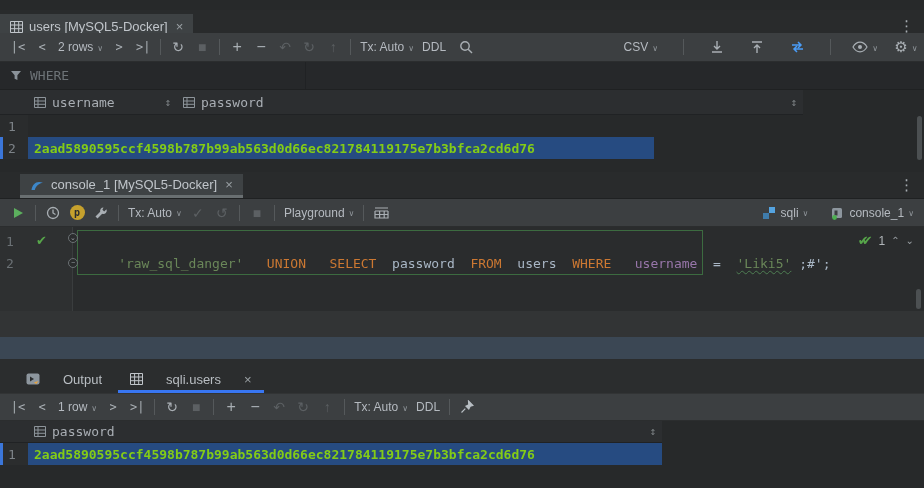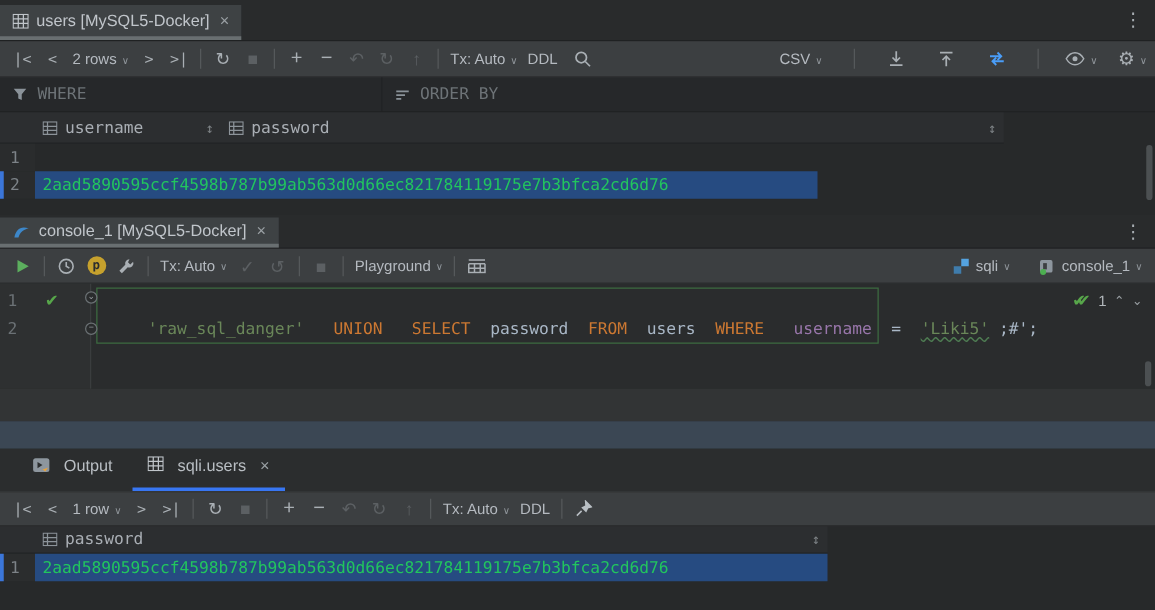--- a/index.html
+++ b/index.html
@@ -36,21 +36,21 @@
 
   
   .ghead{display:flex;background:#2c2e30;border-bottom:1px solid #202224;font-family:"DejaVu Sans Mono",monospace;
          font-size:13px;color:#a9aeb4;}
   .gh-cell{display:flex;align-items:center;gap:6px;padding:0 6px;height:100%;}
   .sort{margin-left:auto;color:#7c8184;font-size:11px;}
   .grow{display:flex;font-family:"DejaVu Sans Mono",monospace;font-size:13px;color:#b6bcc2;height:22px;}
   .gut{width:28px;display:flex;align-items:center;padding-left:8px;color:#7d8388;background:#2a2c2d;position:relative;}
   .gut.selstripe::before{content:"";position:absolute;left:0;top:0;width:3px;height:100%;background:#3b76d9;}
   .cell{display:flex;align-items:center;padding:0 6px;background:#2a2c2d;overflow:hidden;white-space:nowrap;}
-  .cell.sel{background:#264b81;color:#22c55e;}
+  .cell.sel{background:#264b81;color:#84cc16;font-weight:bold;}
   .cell.colsel{background:#323537;}
 
   
   #topgrid{position:absolute;top:90px;left:0;width:924px;height:82px;background:#27292a;}
   #topgrid .ghead{height:25px;}
   #topgrid .c-user{width:149px;}
   #topgrid .c-pass{width:626px;}
   #topgrid .scrollv{position:absolute;right:2px;top:26px;width:5px;height:44px;background:#4c5052;border-radius:3px;}
 
   
@@ -73,39 +73,39 @@
   #inspect .dblcheck{color:#57a64a;font-size:13px;letter-spacing:-7px;padding-right:7px;}
   #inspect .ud{color:#9aa0a4;font-size:10px;}
   #editor .scrollnub{position:absolute;right:3px;top:62px;width:5px;height:20px;background:#4c5052;border-radius:3px;}
 
   #bandscroll{position:absolute;top:311px;left:0;width:924px;height:26px;background:#323435;}
   #bandblue{position:absolute;top:337px;left:0;width:924px;height:22px;background:#3b4754;}
 
   
   #bottom{position:absolute;top:359px;left:0;width:924px;height:129px;background:#2b2d2e;}
   #btabs{display:flex;align-items:center;height:34px;padding:6px 0 0 14px;gap:4px;}
-  .btab{display:flex;align-items:flex-start;gap:11px;padding:0 12px;height:28px;font-size:13px;color:#b9bec3;position:relative;}
+  .btab{display:flex;align-items:center;gap:23px;padding:0 12px;height:28px;font-size:13px;color:#b9bec3;position:relative;}
   .btab.active::after{content:"";position:absolute;left:0;right:0;bottom:0;height:3px;background:#3876f2;}
   .btab .close{color:#9aa0a4;font-size:13px;}
   #btbar{position:relative;width:924px;height:28px;background:#3c3f41;display:flex;align-items:center;
          padding:0 6px;border-bottom:1px solid #2b2d2e;border-top:1px solid #323435;}
   #bgrid .ghead{height:22px;width:662px;}
   #bgrid .c-pass{width:634px;}
   #bgrid{position:absolute;top:62px;left:0;width:924px;height:67px;background:#27292a;}
   #bgrid .grow{width:662px;}
 
   
   .icn{display:inline-flex;align-items:center;justify-content:center;}
 </style>
 </head>
 <body>
 
 <div id="root">
 
-  <div class="tabbar" style="top:0;height:33px;">
+  <div class="tabbar" style="top:10px;height:33px;">
     <div class="tab">
       <span class="icn">
         <svg width="13" height="12" viewBox="0 0 13 12">
             <path d="M.5 .5h12v11H.5z M.5 4h12 M.5 7.7h12 M4.6 .5v11 M8.7 .5v11" stroke="#c0c5ca" fill="none"></path>
           </svg>
       </span>
       <span>users [MySQL5-Docker]</span>
       <span class="close">×</span>
     </div>
     <span class="kebab">⋮</span>
@@ -166,28 +166,20 @@
   </div>
 
   <div id="filter">
     <div class="fbox where">
       <span class="icn">
         <svg width="12" height="11" viewBox="0 0 12 11">
             <path d="M1 1h10L7.4 5.3V10L4.6 8.8V5.3z" fill="#8a9299"></path>
           </svg>
       </span>
       <span>WHERE</span>
-    </div>
-    <div class="fbox">
-      <span class="icn">
-        <svg width="12" height="10" viewBox="0 0 12 10">
-            <path d="M1 2h10 M1 5h7 M1 8h4" stroke="#8a9299" stroke-width="1.4"></path>
-          </svg>
-      </span>
-      <span>ORDER BY</span>
     </div>
   </div>
 
   <div id="topgrid">
     <div class="ghead" style="width:803px;">
       <div class="gh-cell" style="width:28px;"></div>
       <div class="gh-cell c-user">
         <span class="icn">
           <svg width="12" height="11" viewBox="0 0 12 11">
               <path d="M.5 .5h11v10H.5z M4 .5v10 M.5 4h11 M.5 7.3h11" stroke="#8d949a" fill="none"></path>
@@ -209,21 +201,21 @@
     <div class="grow">
       <div class="gut">1</div>
     </div>
     <div class="grow">
       <div class="gut selstripe">2</div>
       <div class="cell c-pass sel">2aad5890595ccf4598b787b99ab563d0d66ec821784119175e7b3bfca2cd6d76</div>
     </div>
     <div class="scrollv"></div>
   </div>
 
-  <div class="tabbar" style="top:172px;height:27px;">
+  <div class="tabbar" style="top:172px;height:27px;padding-left:20px;">
     <div class="tab" style="height:24px;">
       <span class="icn">
         <svg width="15" height="14" viewBox="0 0 15 14">
             <path d="M1.5 12C2.5 5.5 7 2.2 13 4.8C9.2 5.2 5.8 8 4.8 12Z" fill="#3d87c9"></path>
           </svg>
       </span>
       <span>console_1 [MySQL5-Docker]</span>
       <span class="close">×</span>
     </div>
     <span class="kebab">⋮</span>

